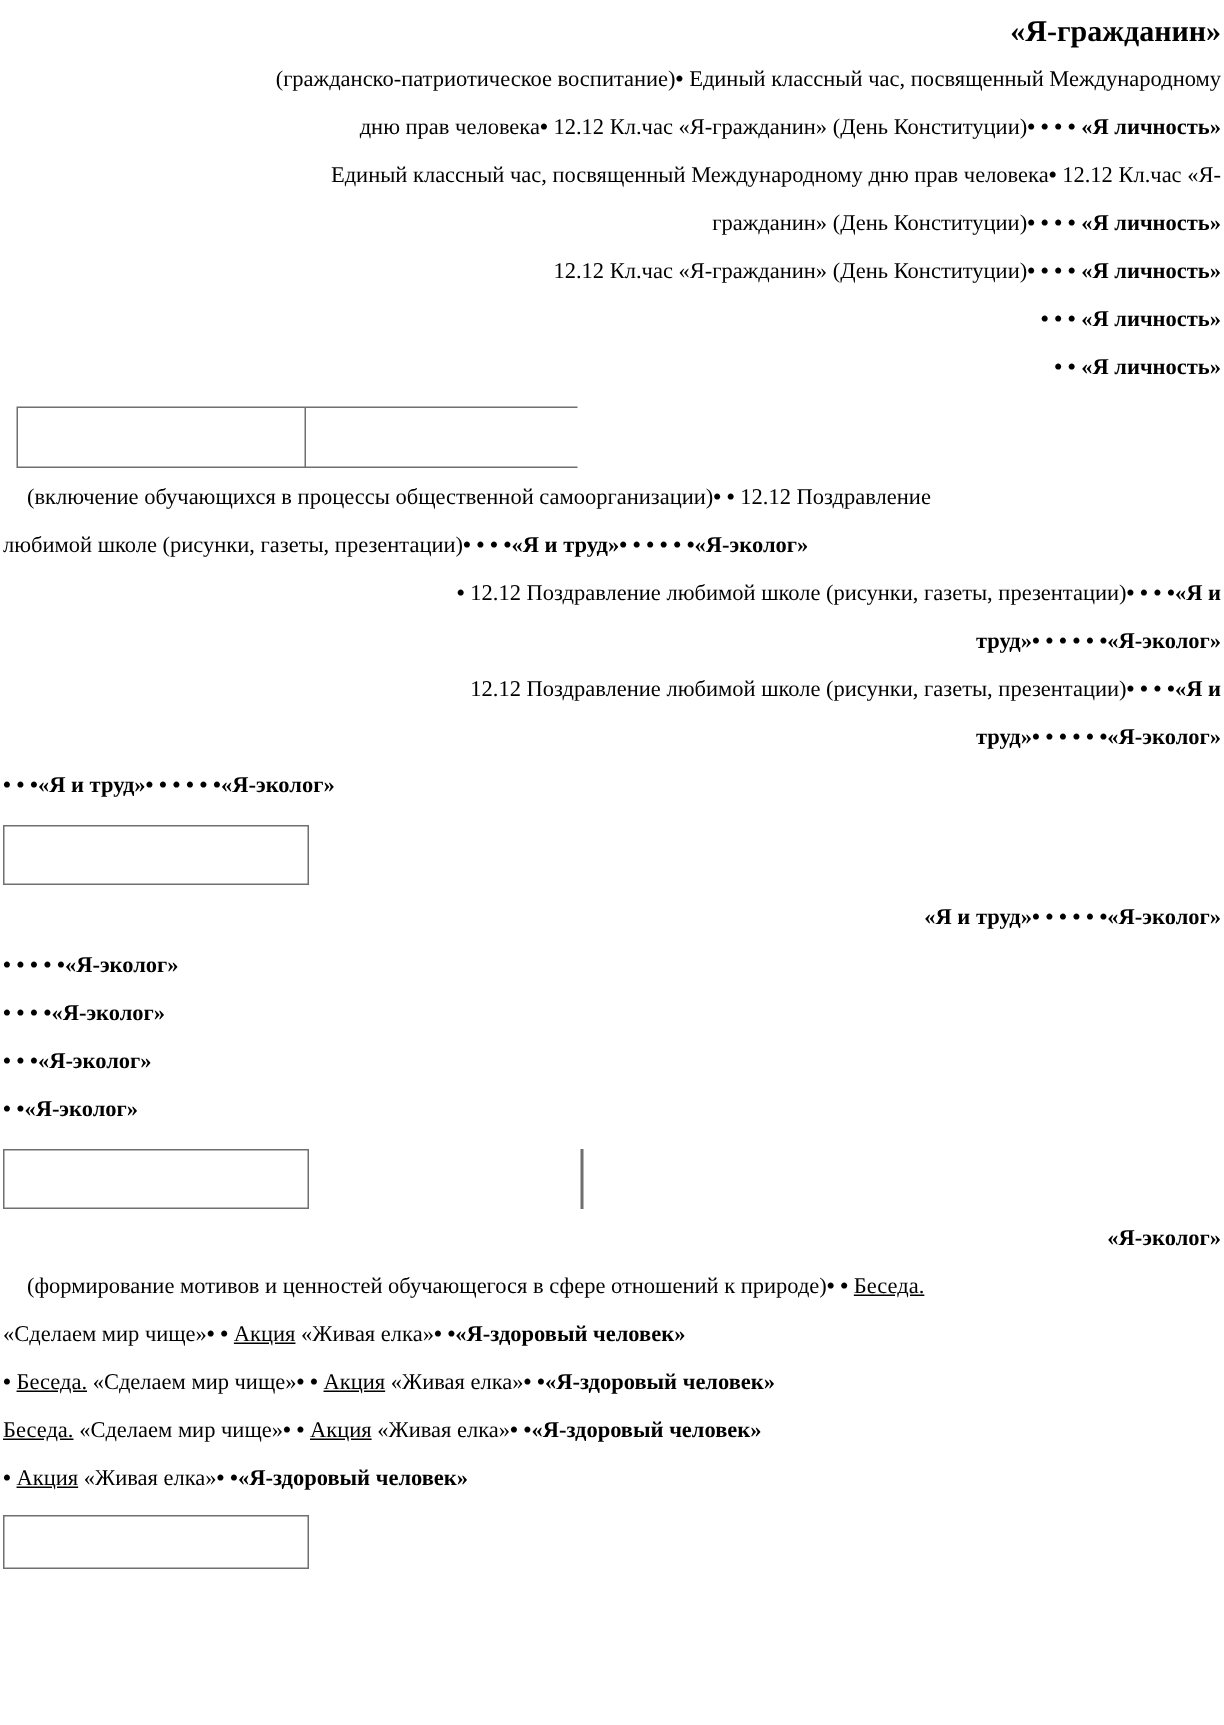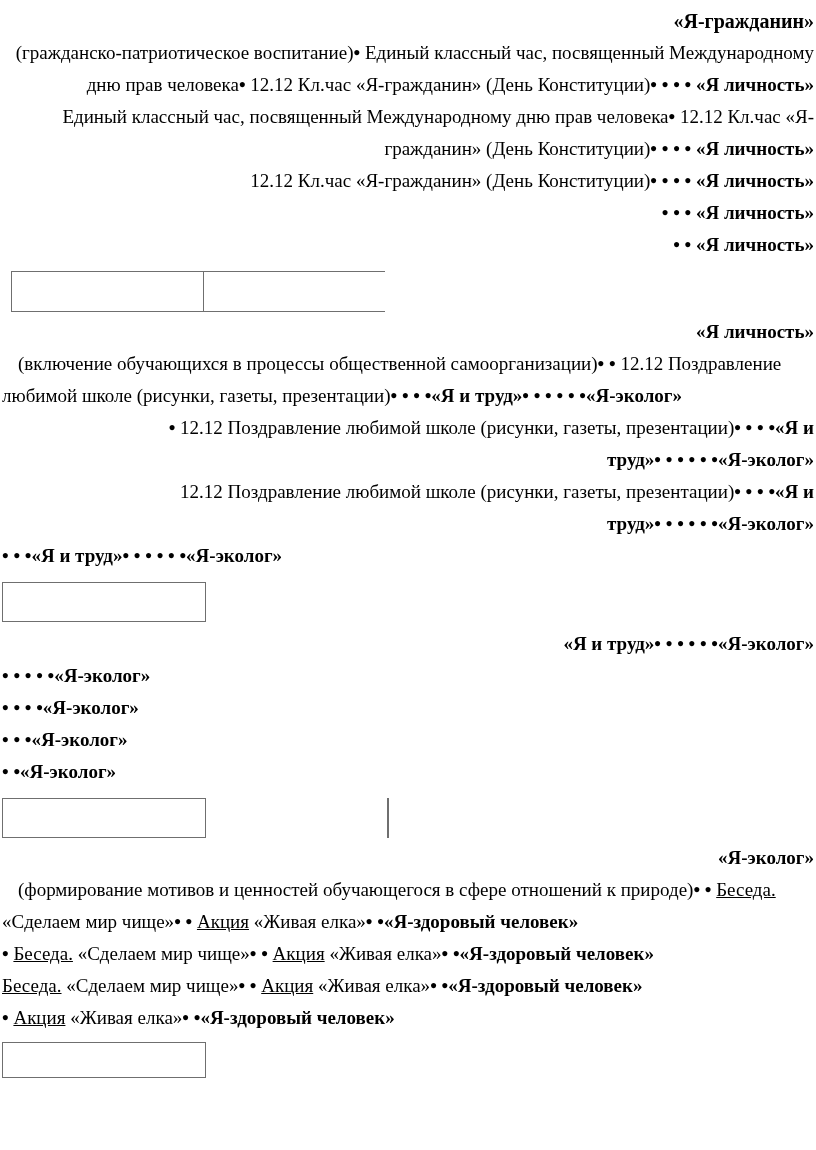--- a/index.html
+++ b/index.html
@@ -4,21 +4,21 @@
 <style>
   :root { --border-color: #6f6f6f; }
   html, body { margin: 0; padding: 0; }
   body {
     width: 816px; height: 1150px; overflow: hidden;
     background: #ffffff; color: #000000;
     font-family: "Liberation Serif", "DejaVu Serif", serif;
   }
   .page { padding: 3px 2px 0 2px; }
   .para {
-    margin: 0; line-height: 32px; font-size: 19px;
+    margin: 0; line-height: 32px; font-size: 15px;
     white-space: pre; 
   }
   .heading { font-weight: bold; font-size: 20px; margin-top: 2px; }
   .align-center { text-align: right; }
   .align-left { text-align: left; }
   .indent { text-indent: 16px; }
   .b { font-weight: 700; }
   .u { text-decoration: underline; }
 
   
@@ -48,21 +48,20 @@
 дню прав человека</span><span class="b ">•</span><span class=""> 12.12 Кл.час «Я-гражданин» (День Конституции)</span><span class="b ">• • • • «Я личность»</span></div>
       <div class="para align-center"><span class="">Единый классный час, посвященный Международному дню прав человека</span><span class="b ">•</span><span class=""> 12.12 Кл.час «Я-
 гражданин» (День Конституции)</span><span class="b ">• • • • «Я личность»</span></div>
       <div class="para align-center"><span class="">12.12 Кл.час «Я-гражданин» (День Конституции)</span><span class="b ">• • • • «Я личность»</span></div>
       <div class="para align-center"><span class="b ">• • • «Я личность»</span></div>
       <div class="para align-center"><span class="b ">• • «Я личность»</span></div>
       <div class="table-a">
         <div class="cell-left"></div>
         <div class="cell-right"></div>
       </div>
-      <div class="para align-center"><span class="b ">«Я личность»</span></div>
       <div class="para align-left indent"><span class="">(включение обучающихся в процессы общественной самоорганизации)</span><span class="b ">• •</span><span class=""> 12.12 Поздравление
 любимой школе (рисунки, газеты, презентации)</span><span class="b ">• • • •«Я и труд»• • • • • •«Я-эколог»</span></div>
       <div class="para align-center"><span class="b ">• </span><span class="">12.12 Поздравление любимой школе (рисунки, газеты, презентации)</span><span class="b ">• • • •«Я и
 труд»• • • • • •«Я-эколог»</span></div>
       <div class="para align-center"><span class="">12.12 Поздравление любимой школе (рисунки, газеты, презентации)</span><span class="b ">• • • •«Я и
 труд»• • • • • •«Я-эколог»</span></div>
       <div class="para align-left"><span class="b ">• • •«Я и труд»• • • • • •«Я-эколог»</span></div>
       <div class="box box-mid"></div>
       <div class="para align-center"><span class="b ">«Я и труд»• • • • • •«Я-эколог»</span></div>
       <div class="para align-left"><span class="b ">• • • • •«Я-эколог»</span></div>

